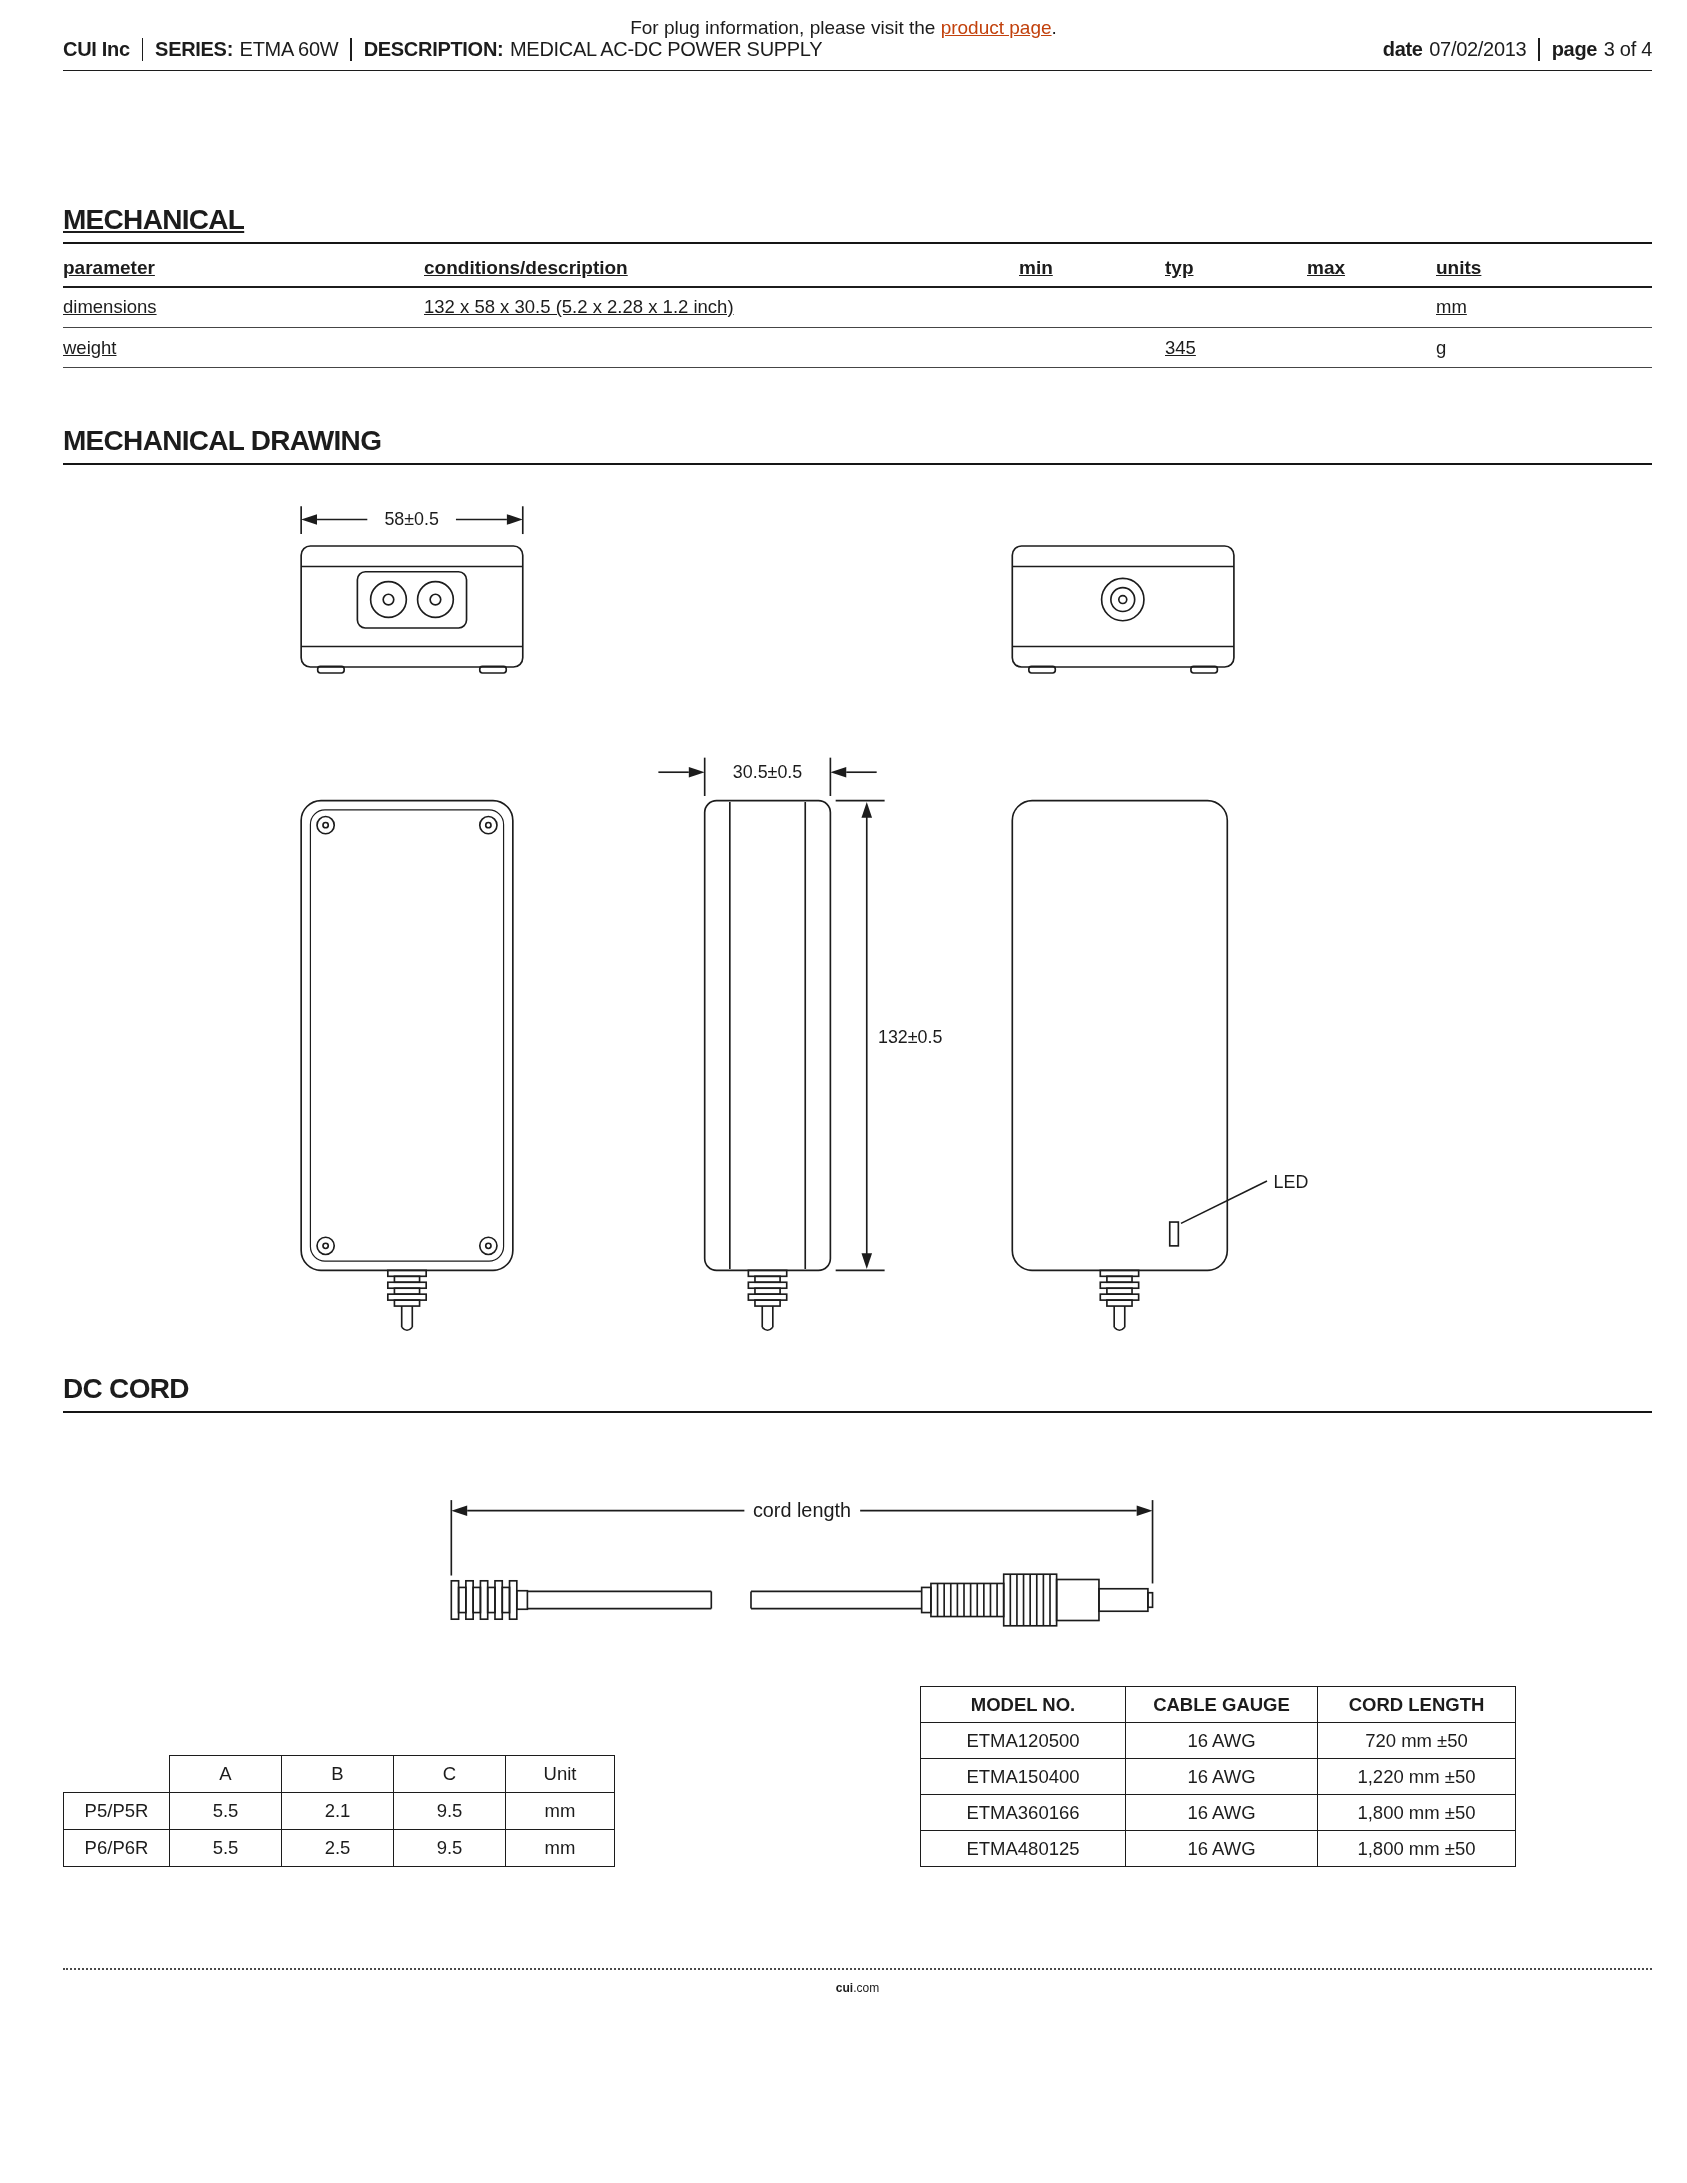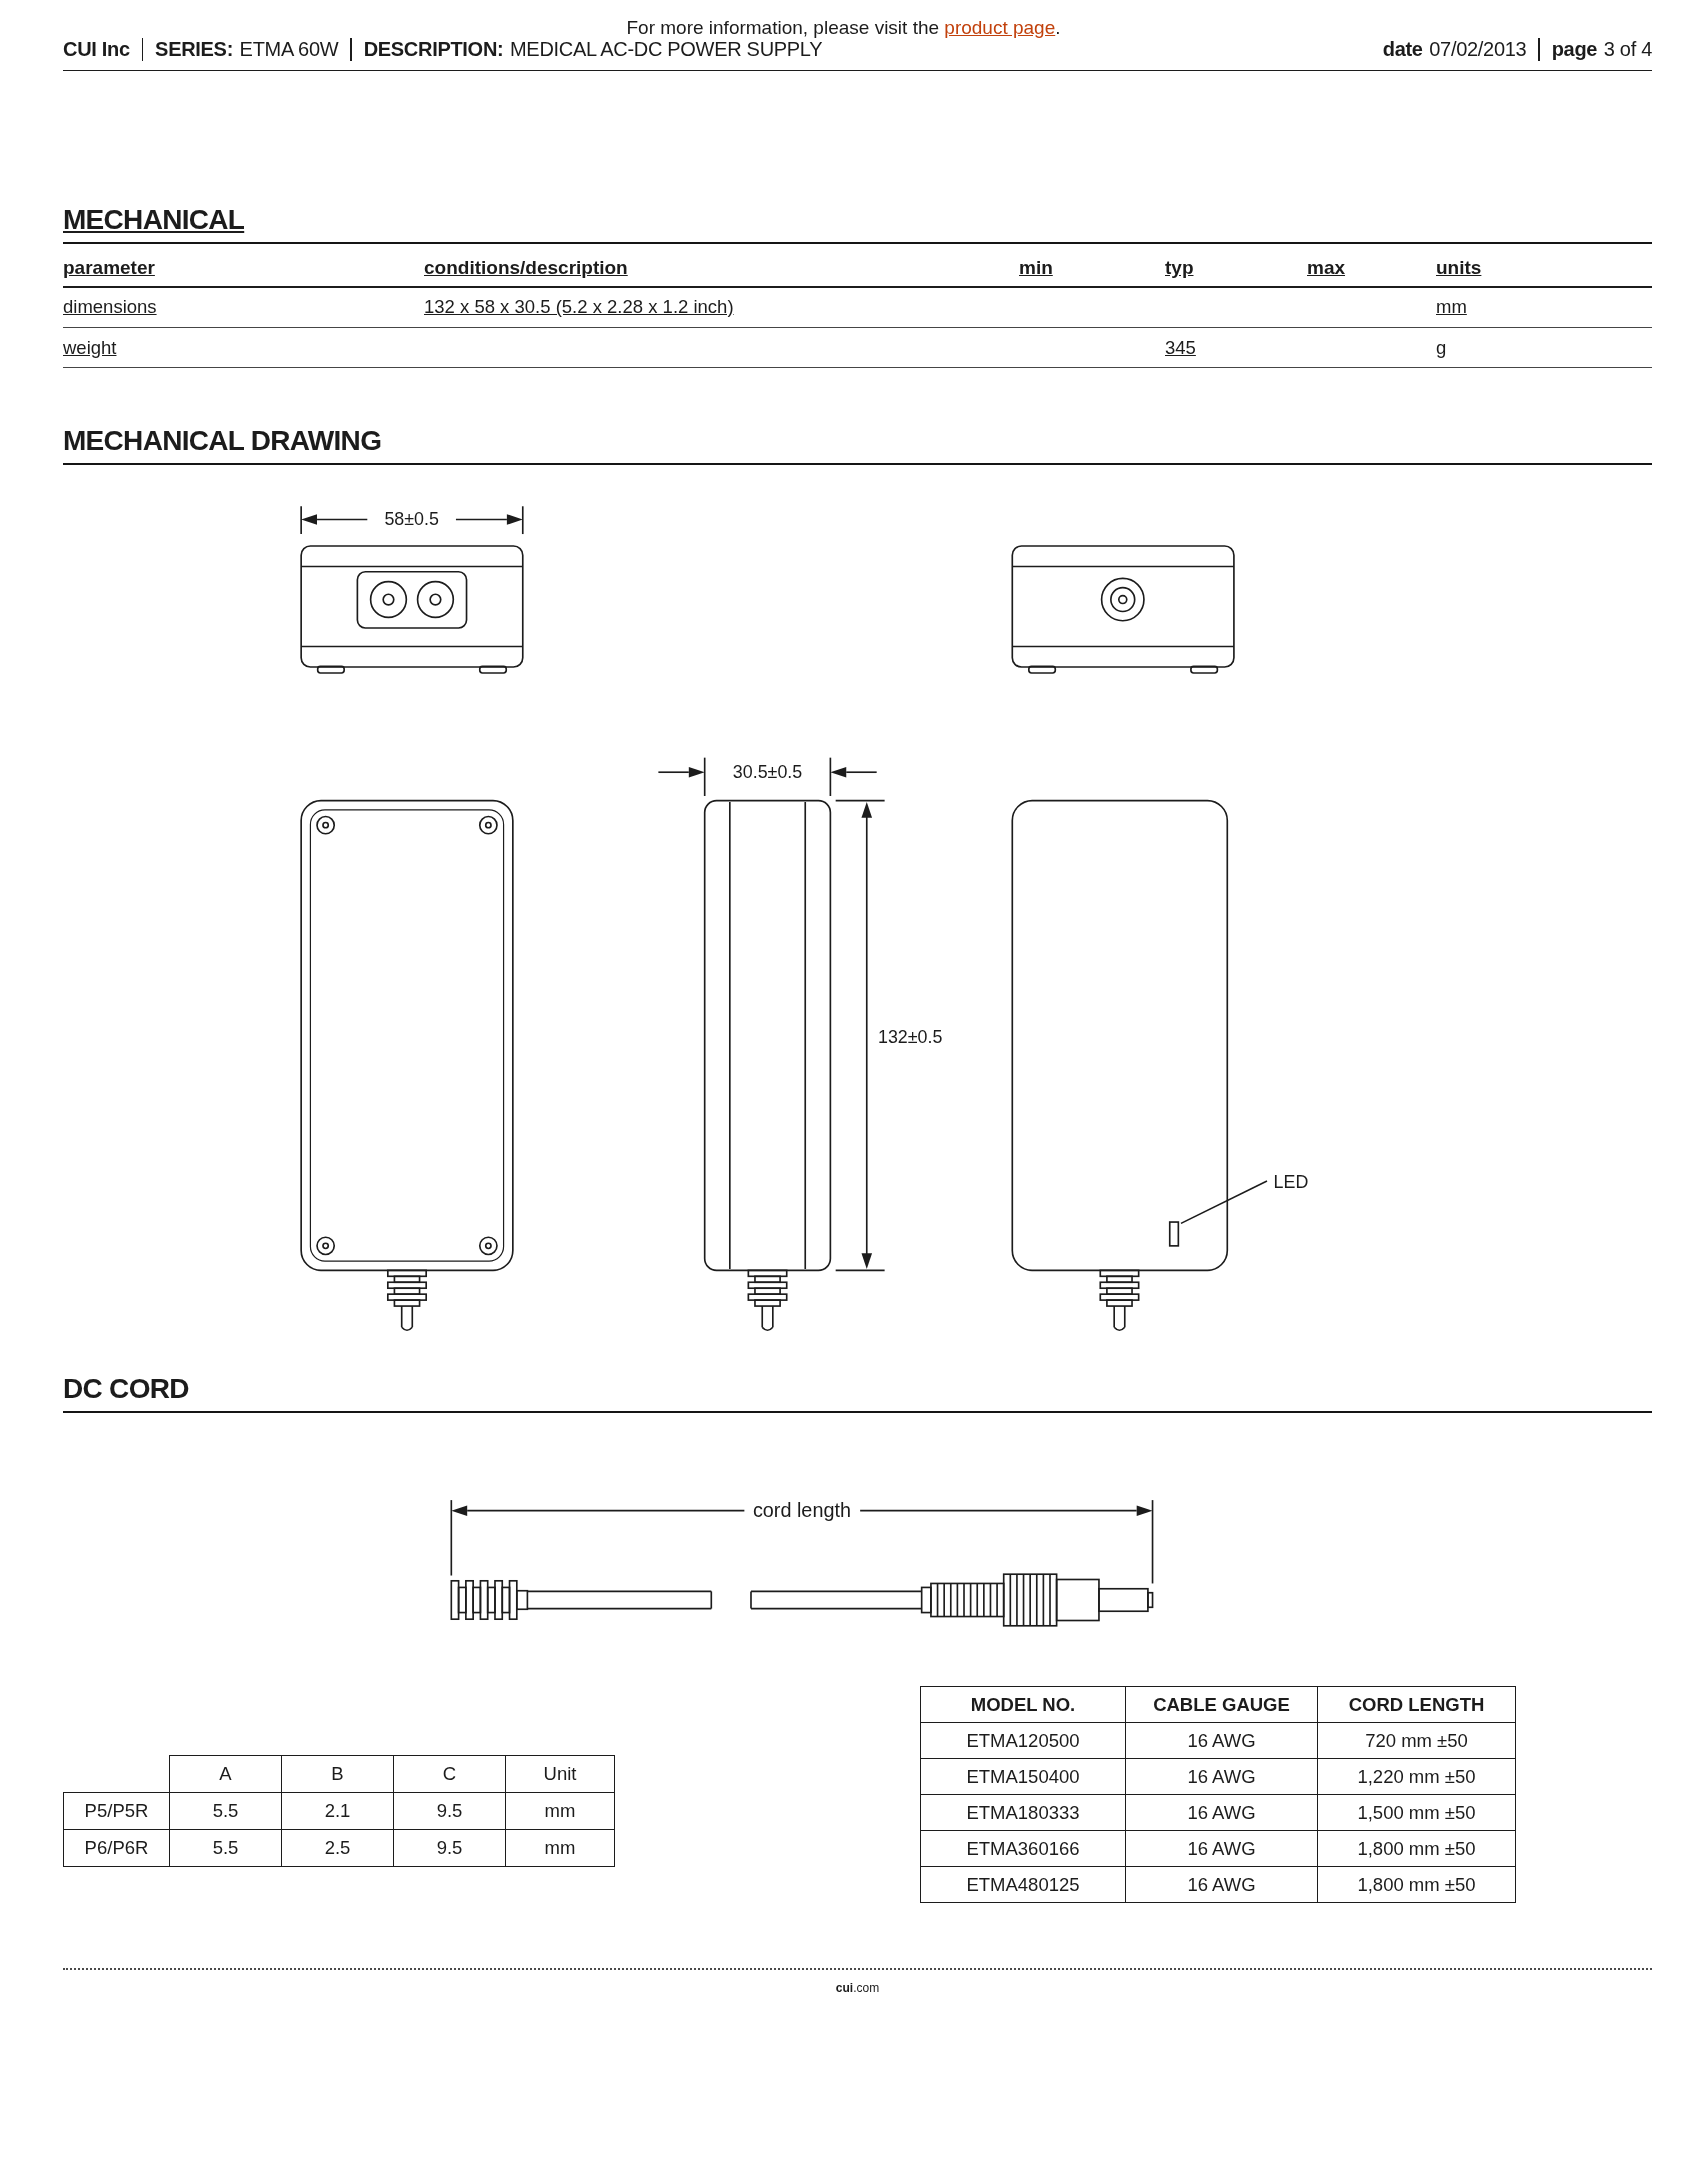--- a/index.html
+++ b/index.html
@@ -64,21 +64,21 @@
   .footer {
     position:absolute; left:63px; top:1968px; width:1589px;
     border-top:2px dotted #4a4a4a; text-align:center; padding-top:10.6px; font-size:12px;
   }
   .footer .b { font-weight:700; }
 </style>
 </head>
 <body>
 
 <div class="top-note">
-  <span>For more information, please visit the </span><a>product page</a><span>.</span>
+  <span>For plug information, please visit the </span><a>product page</a><span>.</span>
 </div>
 
 <div class="page-header">
   <div class="grp">
     <span class="hb">CUI Inc</span>
     <span class="vsep"></span>
     <span class="hb">SERIES:</span>
     <span class="hv">ETMA 60W</span>
     <span class="vsep"></span>
     <span class="hb">DESCRIPTION:</span>
@@ -361,25 +361,20 @@
       <td>ETMA120500</td>
       <td>16 AWG</td>
       <td>720 mm ±50</td>
     </tr>
     <tr>
       <td>ETMA150400</td>
       <td>16 AWG</td>
       <td>1,220 mm ±50</td>
     </tr>
     <tr>
-      <td>ETMA180333</td>
-      <td>16 AWG</td>
-      <td>1,500 mm ±50</td>
-    </tr>
-    <tr>
       <td>ETMA360166</td>
       <td>16 AWG</td>
       <td>1,800 mm ±50</td>
     </tr>
     <tr>
       <td>ETMA480125</td>
       <td>16 AWG</td>
       <td>1,800 mm ±50</td>
     </tr>
   </tbody>

